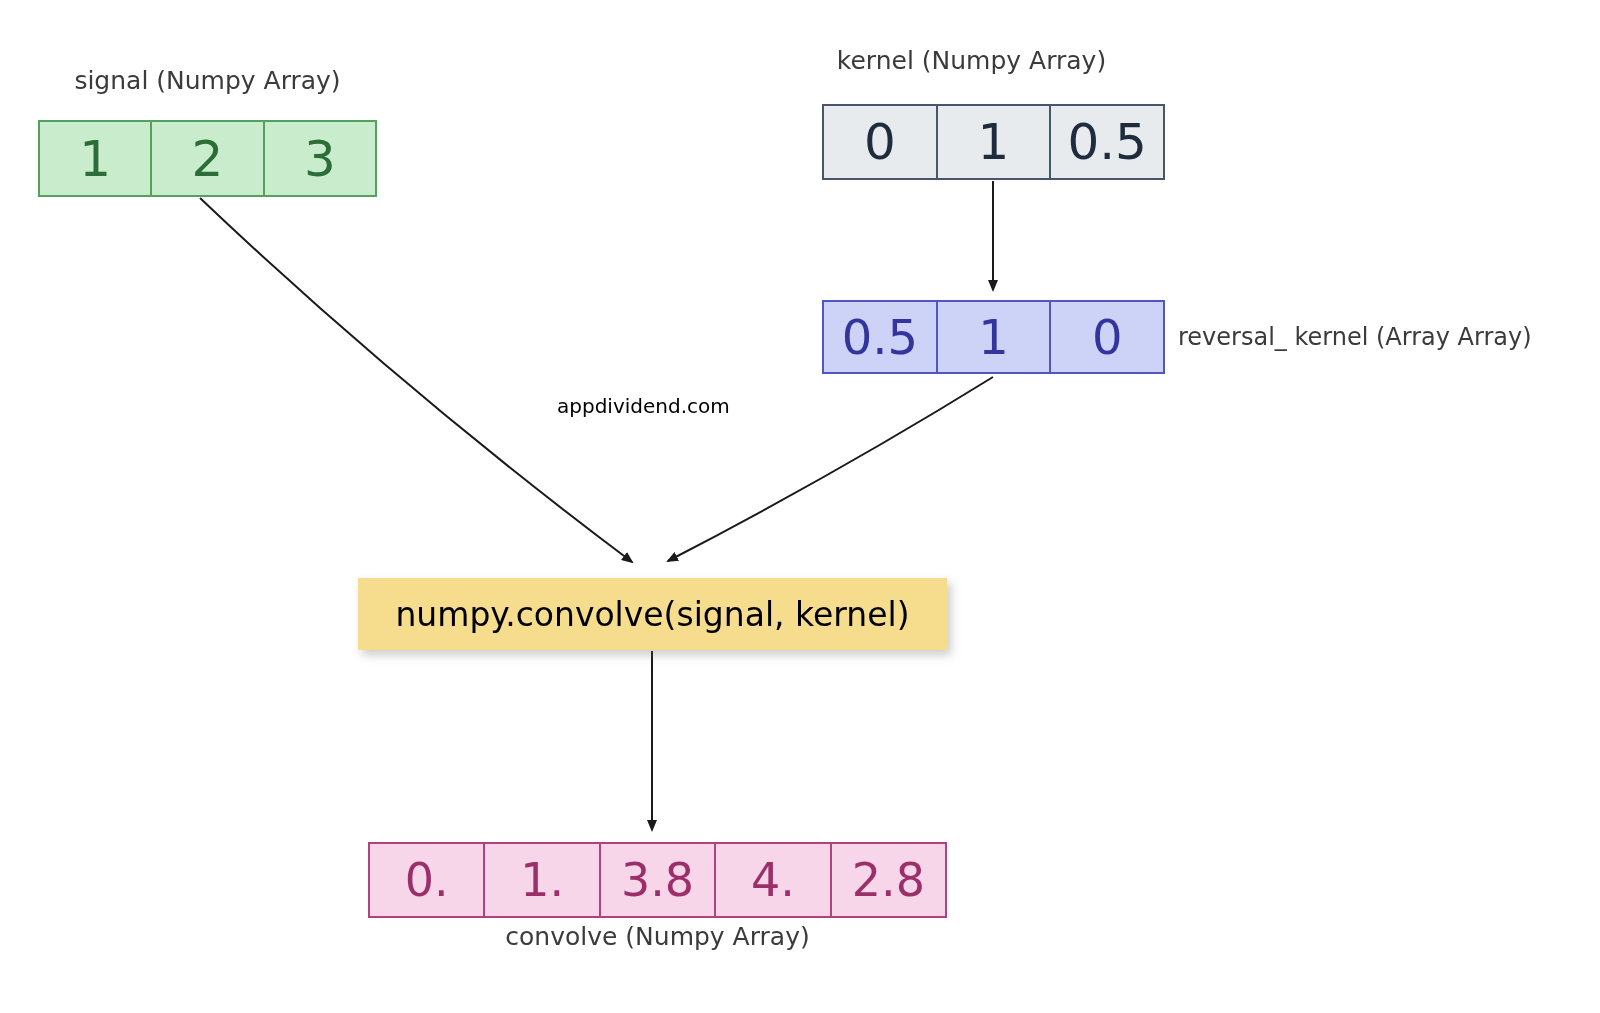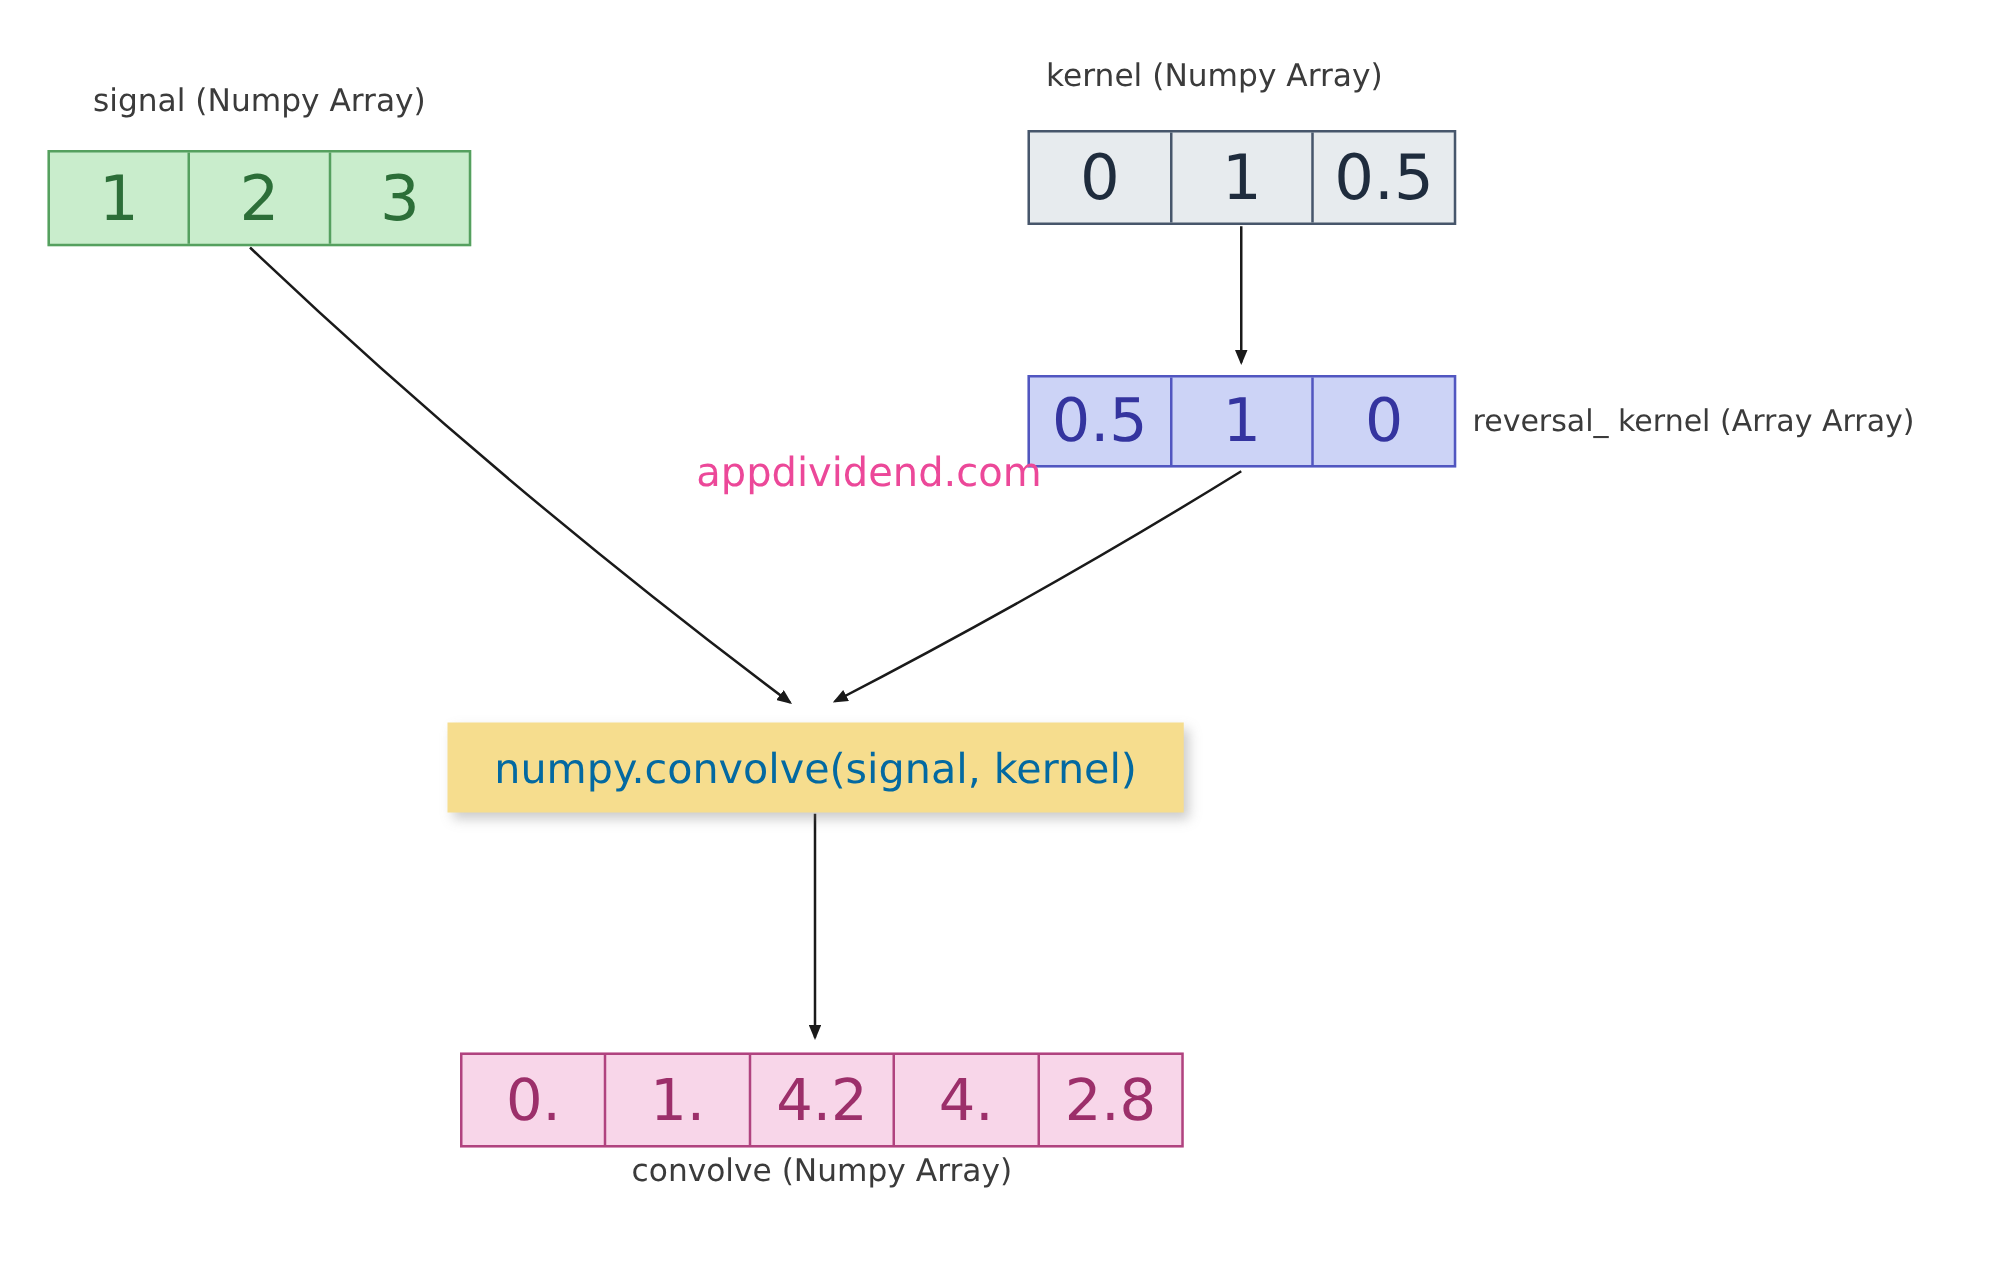--- a/index.html
+++ b/index.html
@@ -66,30 +66,30 @@
     border-right: 2px solid #5156c0; }
   .reversal-box .array-cell:last-child { border-right: none; }
   .reversal-label {
     position: absolute; left: 1178px; top: 300px; height: 74px;
     display: flex; align-items: center;
     color: #3b3b3b; font-size: 24px; white-space: nowrap;
   }
 
   
   .watermark {
-    position: absolute; left: 557px; top: 359px;
-    color: #ec4899; font-size: 32px; white-space: nowrap;
+    position: absolute; left: 557px; top: 394px;
+    color: #000000; font-size: 20px; white-space: nowrap;
   }
 
   
   .op-box {
     position: absolute; left: 358px; top: 578px; width: 589px; height: 72px;
     background: #f6dd8e;
     display: flex; align-items: center; justify-content: center;
-    color: #0369a1; font-size: 33px; white-space: nowrap;
+    color: #000000; font-size: 33px; white-space: nowrap;
     box-shadow: 4px 5px 9px rgba(110,110,110,0.35);
   }
 
   
   .convolve-box { left: 368px; top: 842px; width: 579px; height: 76px;
     background: #f8d6e9; border-color: #b0437f; }
   .convolve-box .array-cell { color: #9c2f6a; font-size: 46px;
     border-right: 2px solid #b0437f; }
   .convolve-box .array-cell:last-child { border-right: none; }
   .convolve-label { left: 368px; top: 922px; width: 579px; }
@@ -132,19 +132,19 @@
   </div>
   <div class="reversal-label">reversal_ kernel (Array Array)</div>
 
   <div class="watermark">appdividend.com</div>
 
   <div class="op-box">numpy.convolve(signal, kernel)</div>
 
   <div class="array-box convolve-box">
     <div class="array-cell">0.</div>
     <div class="array-cell">1.</div>
-    <div class="array-cell">4.2</div>
+    <div class="array-cell">3.8</div>
     <div class="array-cell">4.</div>
     <div class="array-cell">2.8</div>
   </div>
   <div class="node-label convolve-label">convolve (Numpy Array)</div>
 
 </div>
 
 </body></html>

